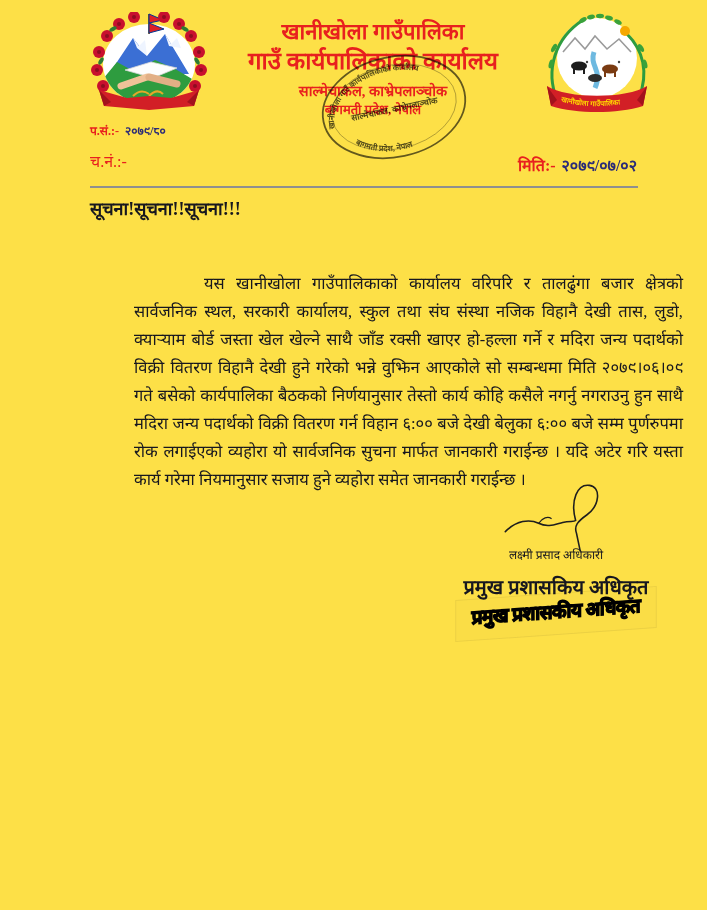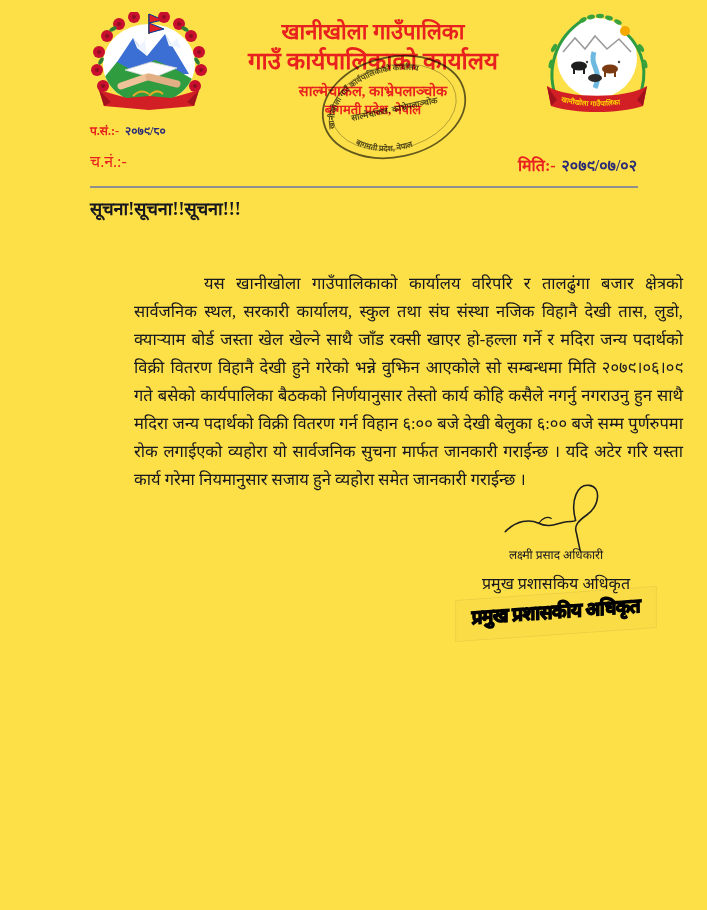--- a/index.html
+++ b/index.html
@@ -45,21 +45,21 @@
   .body-par{
     position:absolute;top:270px;left:90px;width:549px;
     font-size:16.5px;line-height:28px;text-align:justify;text-indent:70px;
     color:var(--ink-black);
     margin-left:44px;
   }
   
   .sig-block{position:absolute;top:478px;left:458px;width:196px;text-align:center;color:var(--ink-black);}
   .sig-svg{width:150px;height:74px;display:block;margin:0 auto -4px 38px;}
   .sig-name{font-size:12px;font-weight:500;line-height:1.3;}
-  .sig-title{font-size:16px;font-weight:400;line-height:1.3;margin-top:10px;}
+  .sig-title{font-size:20px;font-weight:700;line-height:1.3;margin-top:10px;}
   .cao-stamp{
     position:absolute;left:-2px;top:116px;width:200px;padding:4px 2px 10px 2px;
     transform:rotate(-4deg) skewX(-4deg);
     font-size:19px;font-weight:900;letter-spacing:-0.5px;color:#000;
     -webkit-text-stroke:1.3px #000;
     mix-blend-mode:multiply;outline:1px solid rgba(0,0,0,0.07);background:rgba(250,250,248,.6);
   }
 </style>
 </head>
 <body>

